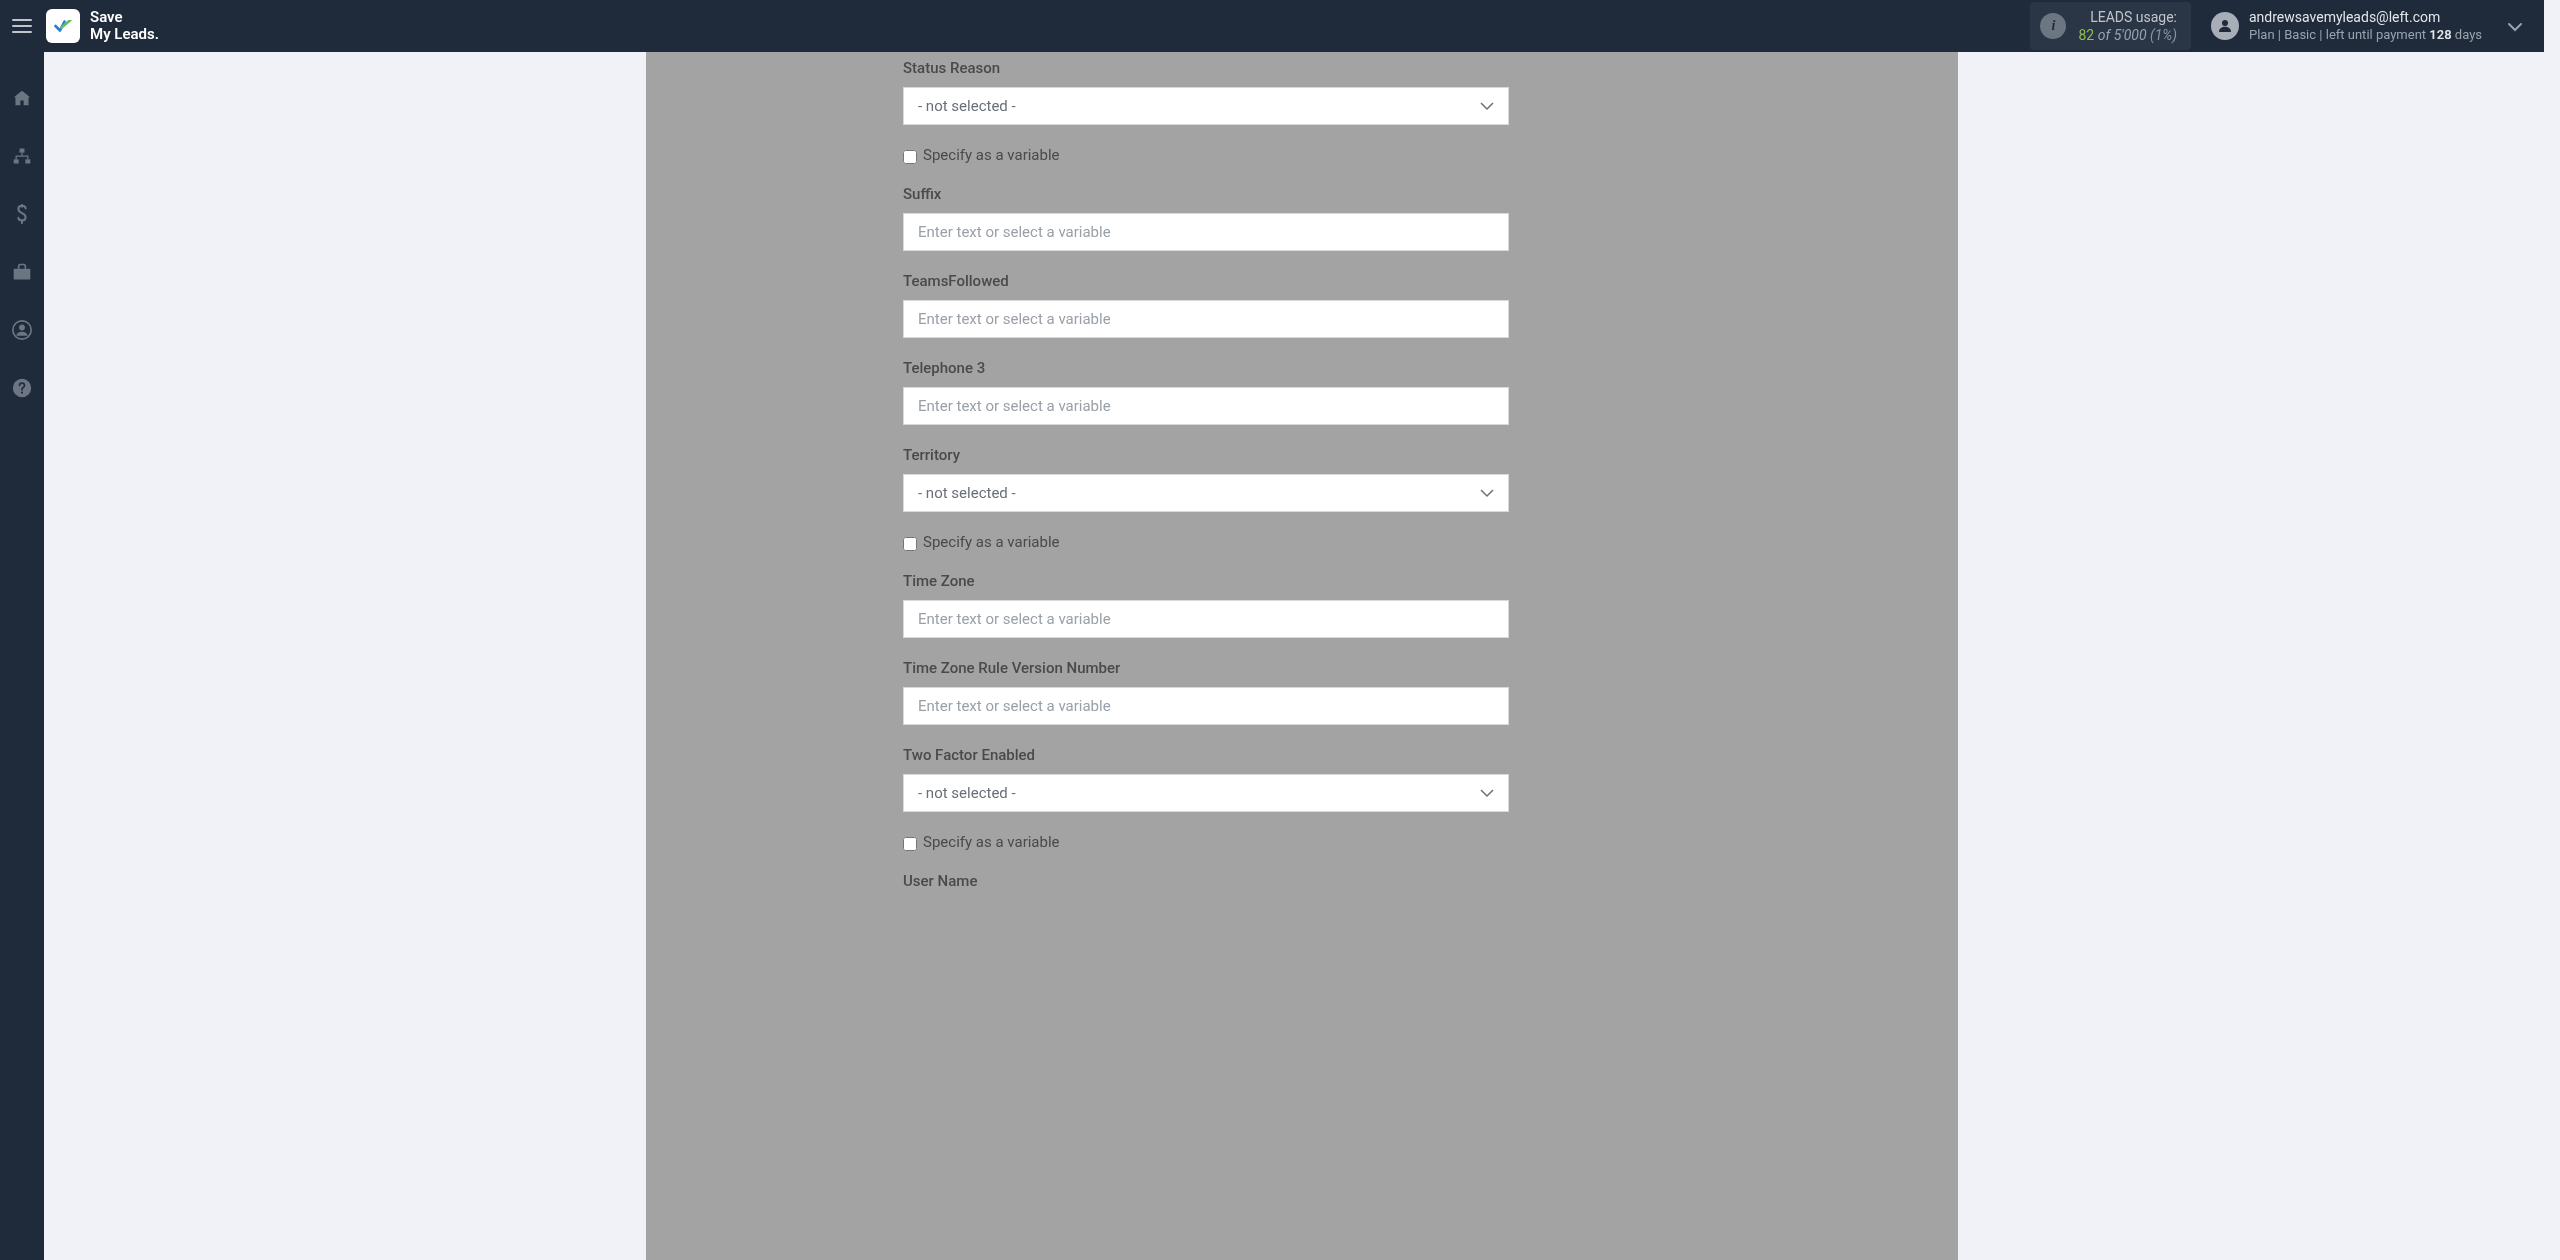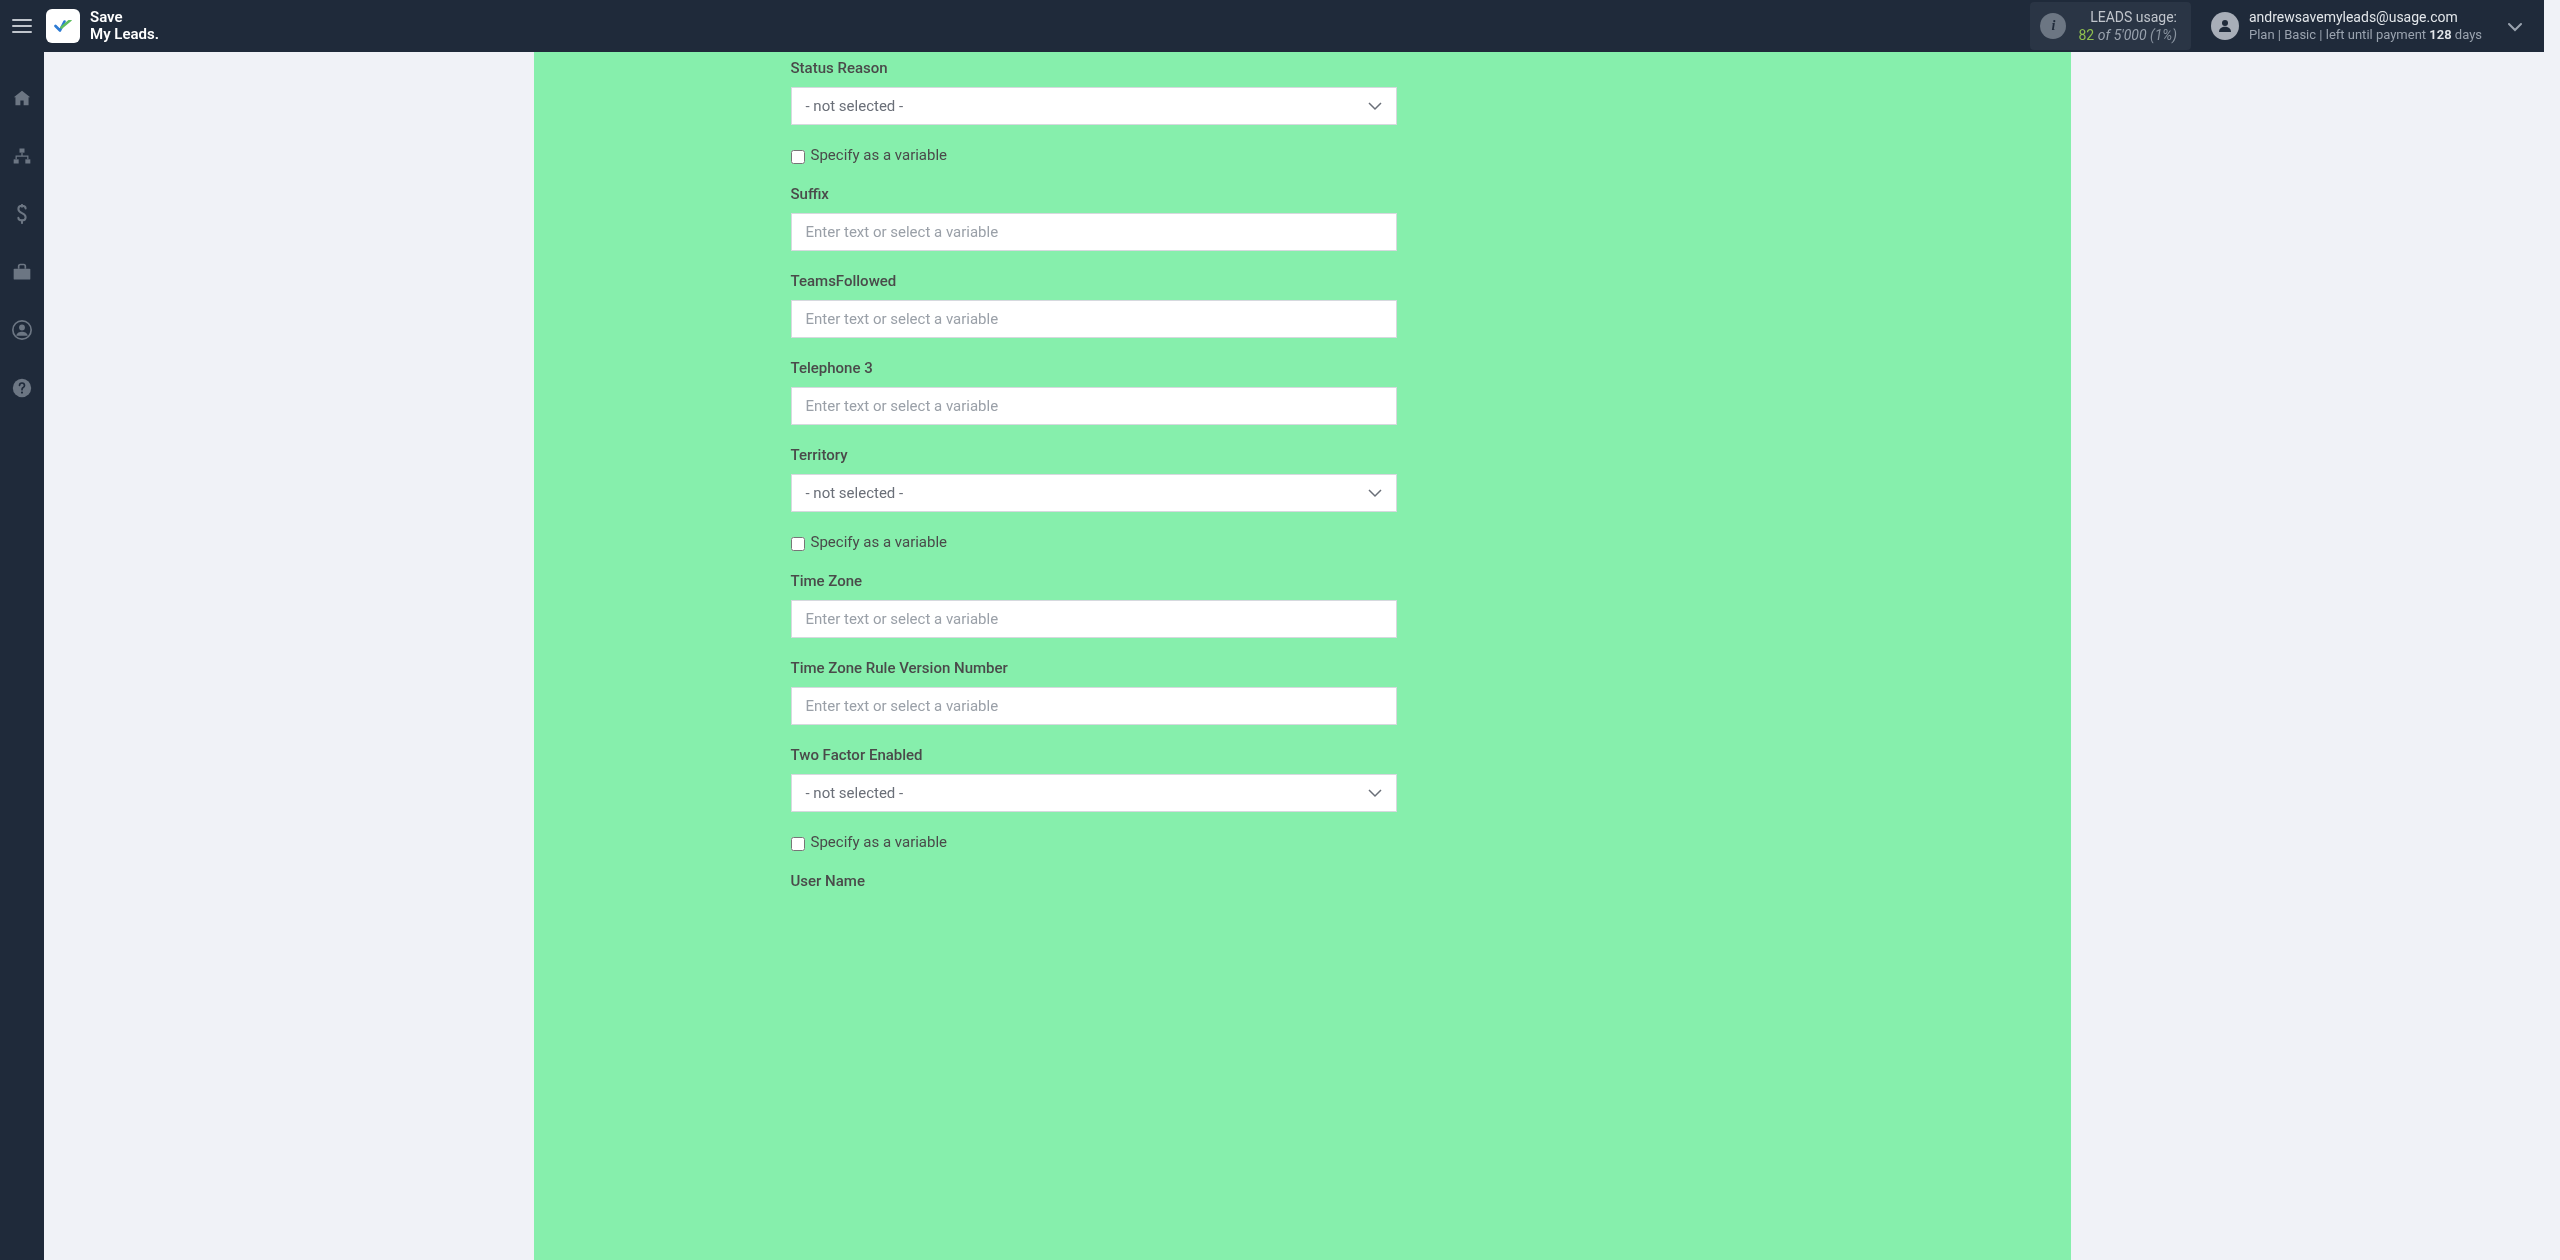--- a/index.html
+++ b/index.html
@@ -64,21 +64,21 @@
     }
     .sidebar-item {
       width: 44px; height: 36px; display: flex; align-items: center; justify-content: center;
       color: #6c7683; cursor: pointer;
     }
     .content-wrap {
       margin-left: 44px; margin-top: 52px;
       display: flex; justify-content: center;
     }
     .content-panel {
-      background: #86efac; width: 1537px; min-height: calc(100vh - 52px);
+      background: #a3a3a3; width: 1312px; min-height: calc(100vh - 52px);
       padding: 0 257px 40px 257px;
     }
     .form-group { margin-top: 7px; }
     .form-group + .form-group { margin-top: 21px; }
     .field-label {
       font-size: 15px; color: #4a4a4a; font-weight: 500; margin-bottom: 10px; display: block;
     }
     .select-box, .text-input {
       width: 606px; height: 38px; border: 1px solid #d6d9de; border-radius: 0;
       background: #fff; padding: 0 60px 0 14px; font-size: 15px; color: #6a6f78;
@@ -134,21 +134,21 @@
       </div>
     </div>
     <div class="account-box">
       <div class="avatar-icon">
         <svg width="18" height="18" viewBox="0 0 24 24" fill="#1f2a3a">
           <circle cx="12" cy="8" r="4"></circle>
           <path d="M4 20 C4 15 8 13 12 13 C16 13 20 15 20 20 Z"></path>
         </svg>
       </div>
       <div class="account-text">
-        <div class="email">andrewsavemyleads@usage.com</div>
+        <div class="email">andrewsavemyleads@left.com</div>
         <div class="plan">
           <span>Plan |</span>
           <span>Basic</span>
           <span>| left until payment</span>
           <span class="days">128</span>
           <span>days</span>
         </div>
       </div>
     </div>
     <div class="chevron-down-hdr">

